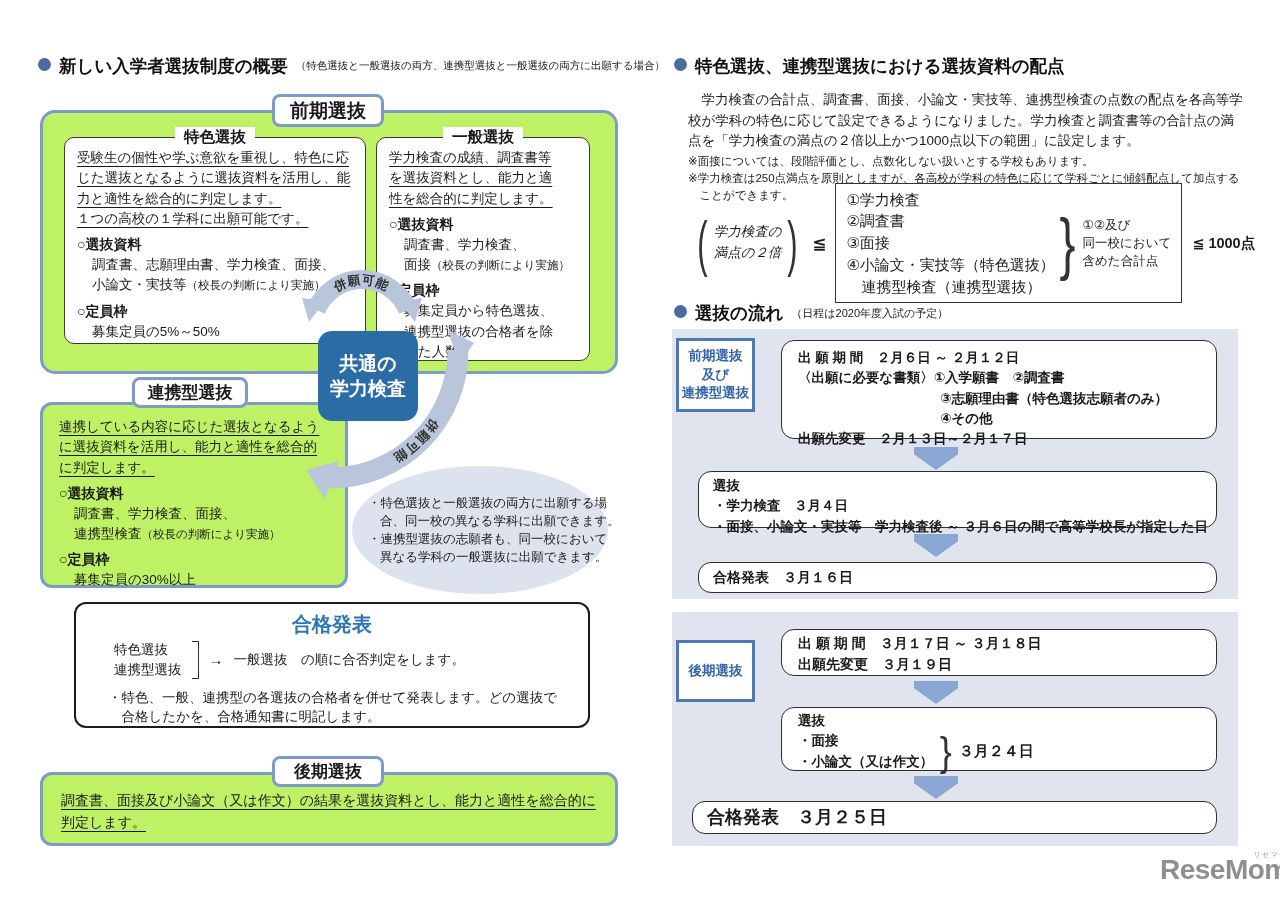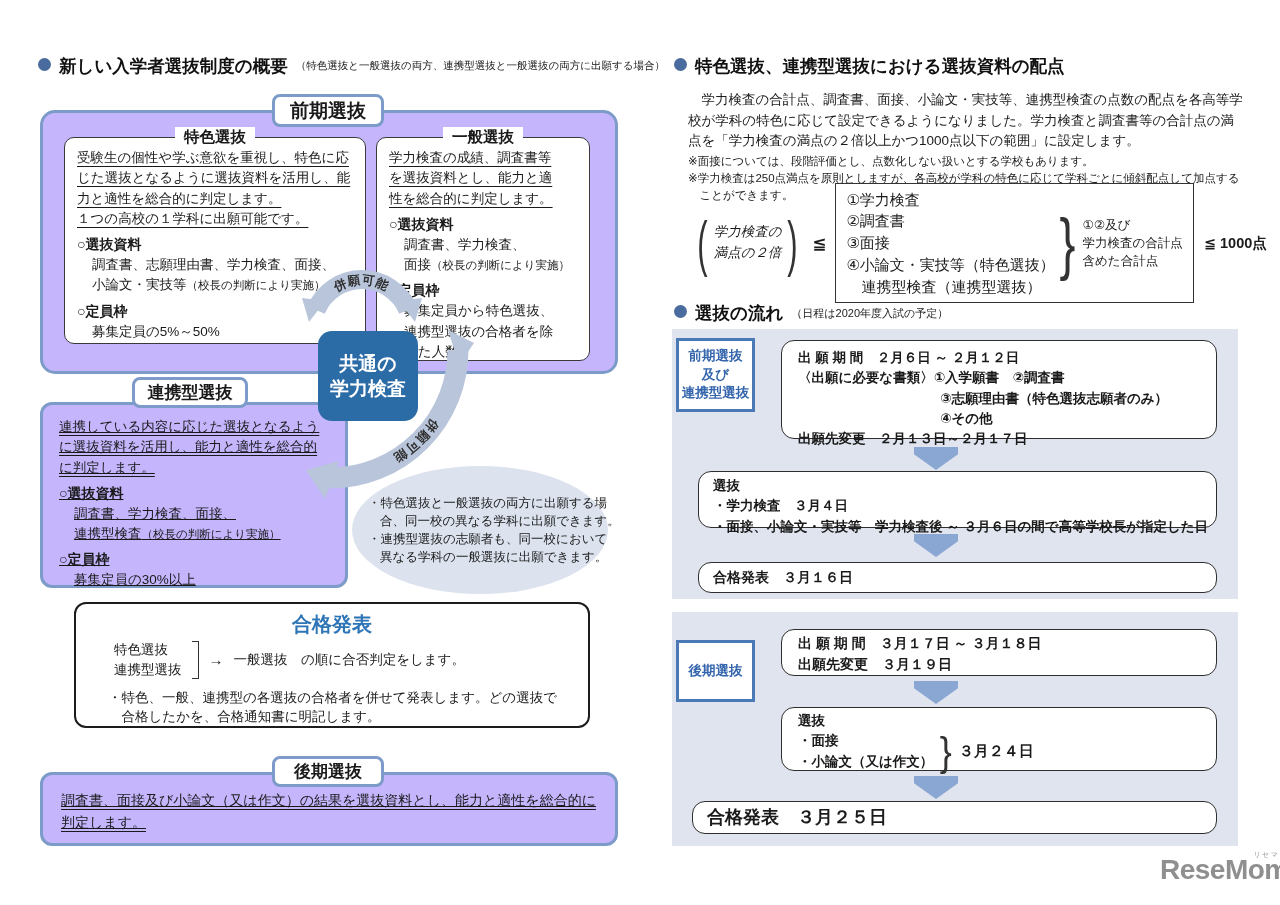--- a/index.html
+++ b/index.html
@@ -6,21 +6,21 @@
   html,body { background:#fff; }
   body { font-family:"Liberation Sans","DejaVu Sans",sans-serif; color:#1a1a1a; }
   .page { position:relative; width:1280px; height:905px; background:#fff; overflow:hidden; }
   .abs { position:absolute; }
 
   .headrow { display:flex; align-items:flex-start; gap:8px; }
   .bullet { width:13px; height:13px; border-radius:50%; background:#4a6b9d; margin-top:4px; flex:0 0 auto; }
   .h1 { font-size:17.5px; font-weight:bold; color:#111; white-space:nowrap; }
   .hnote { font-size:10.5px; padding-top:5px; white-space:nowrap; }
 
-  .bluebox { position:absolute; border:3.5px solid #7d9bc8; border-radius:15px; background:#c4b5fd;text-decoration:underline; }
+  .bluebox { position:absolute; border:3.5px solid #7d9bc8; border-radius:15px; background:#bef264; }
   .labeltab { position:absolute; background:#fff; border:3px solid #7d9bc8; border-radius:8px;
               display:flex; align-items:center; justify-content:center; font-weight:bold; z-index:6; white-space:nowrap; }
   .ibox { position:absolute; border:1.5px solid #3a3a3a; border-radius:10px; background:#fff; z-index:1; }
   .iboxlabel { position:absolute; top:-11px; left:50%; transform:translateX(-50%); background:#fff;
                padding:0 9px; font-weight:bold; font-size:15.5px; white-space:nowrap; }
   .bodytxt { font-size:13.5px; line-height:1.5; }
   .ul { text-decoration:underline; text-underline-offset:3.5px; text-decoration-thickness:1px; }
   .stitle { font-weight:bold; font-size:14px; margin-top:5px; white-space:nowrap; }
   .ind { padding-left:15px; white-space:nowrap; }
   .small { font-size:11.5px; }
@@ -200,21 +200,21 @@
       <div class="flist">
         <div>①学力検査</div>
         <div>②調査書</div>
         <div>③面接</div>
         <div>④小論文・実技等（特色選抜）</div>
         <div>　連携型検査（連携型選抜）</div>
       </div>
       <span class="fbrace">}</span>
       <div class="fnote">
         <div>①②及び</div>
-        <div>学力検査の合計点</div>
+        <div>同一校において</div>
         <div>含めた合計点</div>
       </div>
     </div>
     <span class="leq1000">≦ 1000点</span>
   </div>
 
   <div class="abs headrow" style="left:674px; top:301px;">
     <span class="bullet"></span>
     <span class="h1">選抜の流れ</span>
     <span class="hnote" style="font-size:11px;">（日程は2020年度入試の予定）</span>

